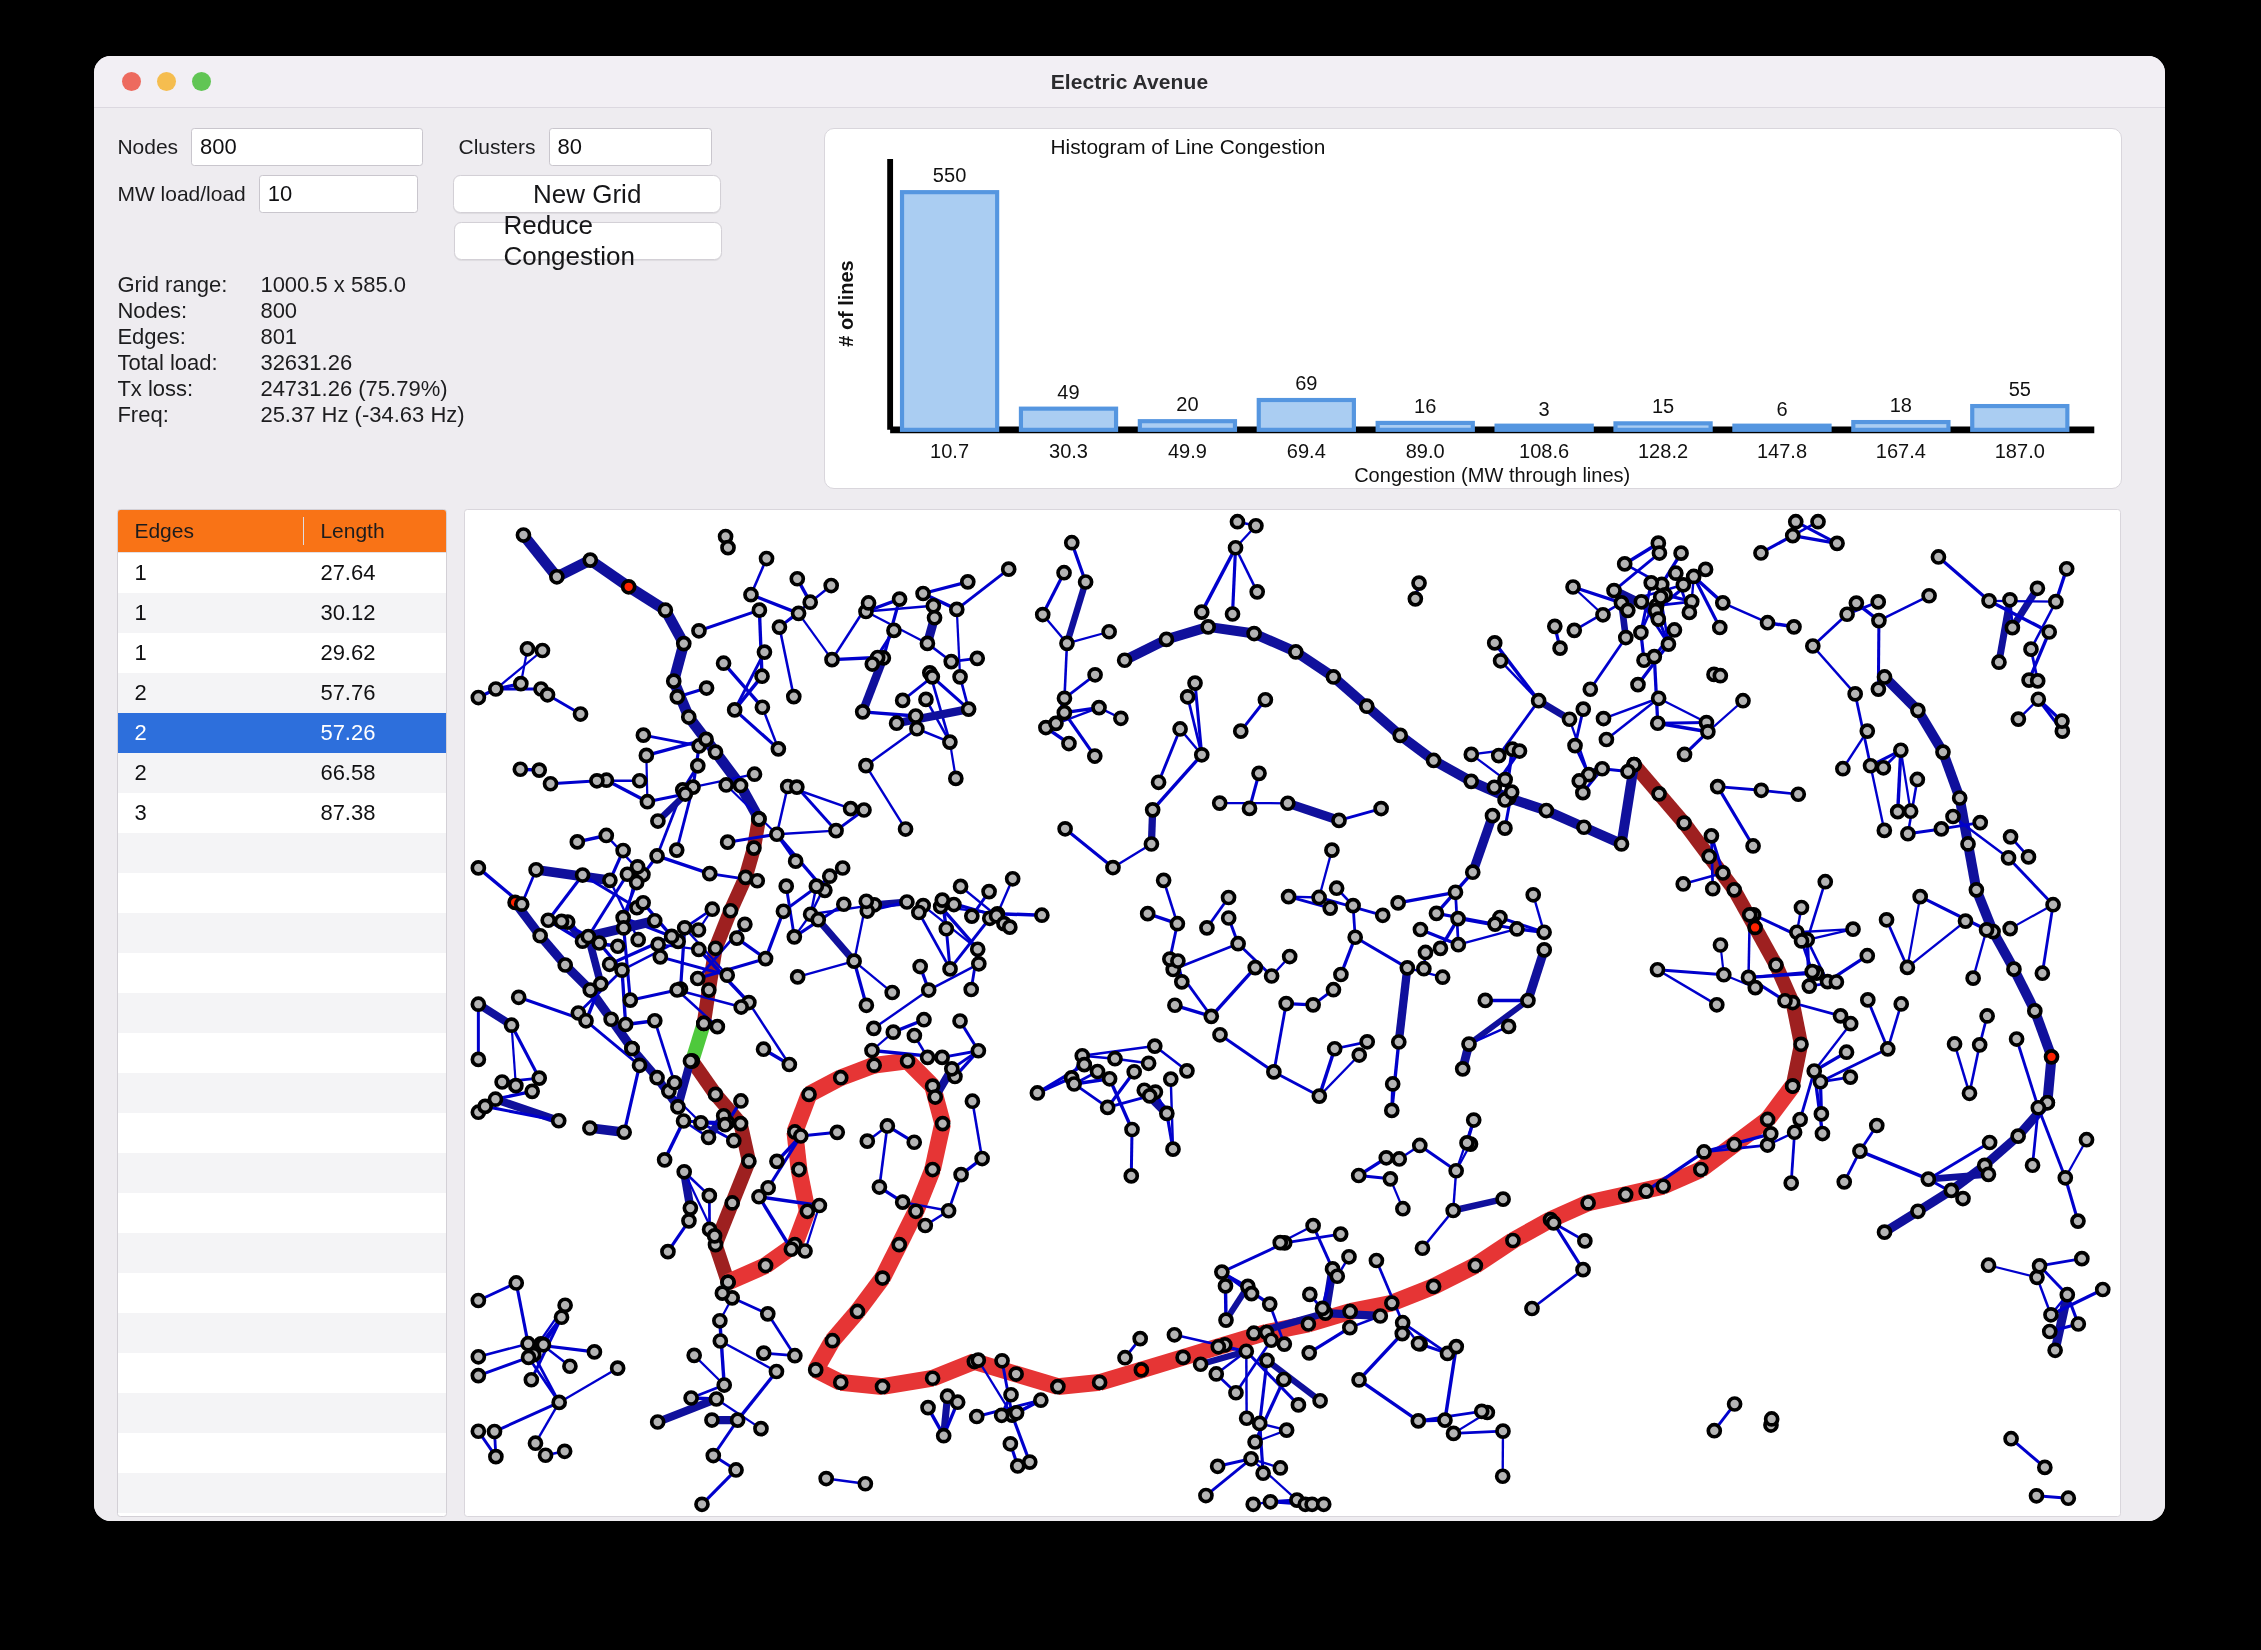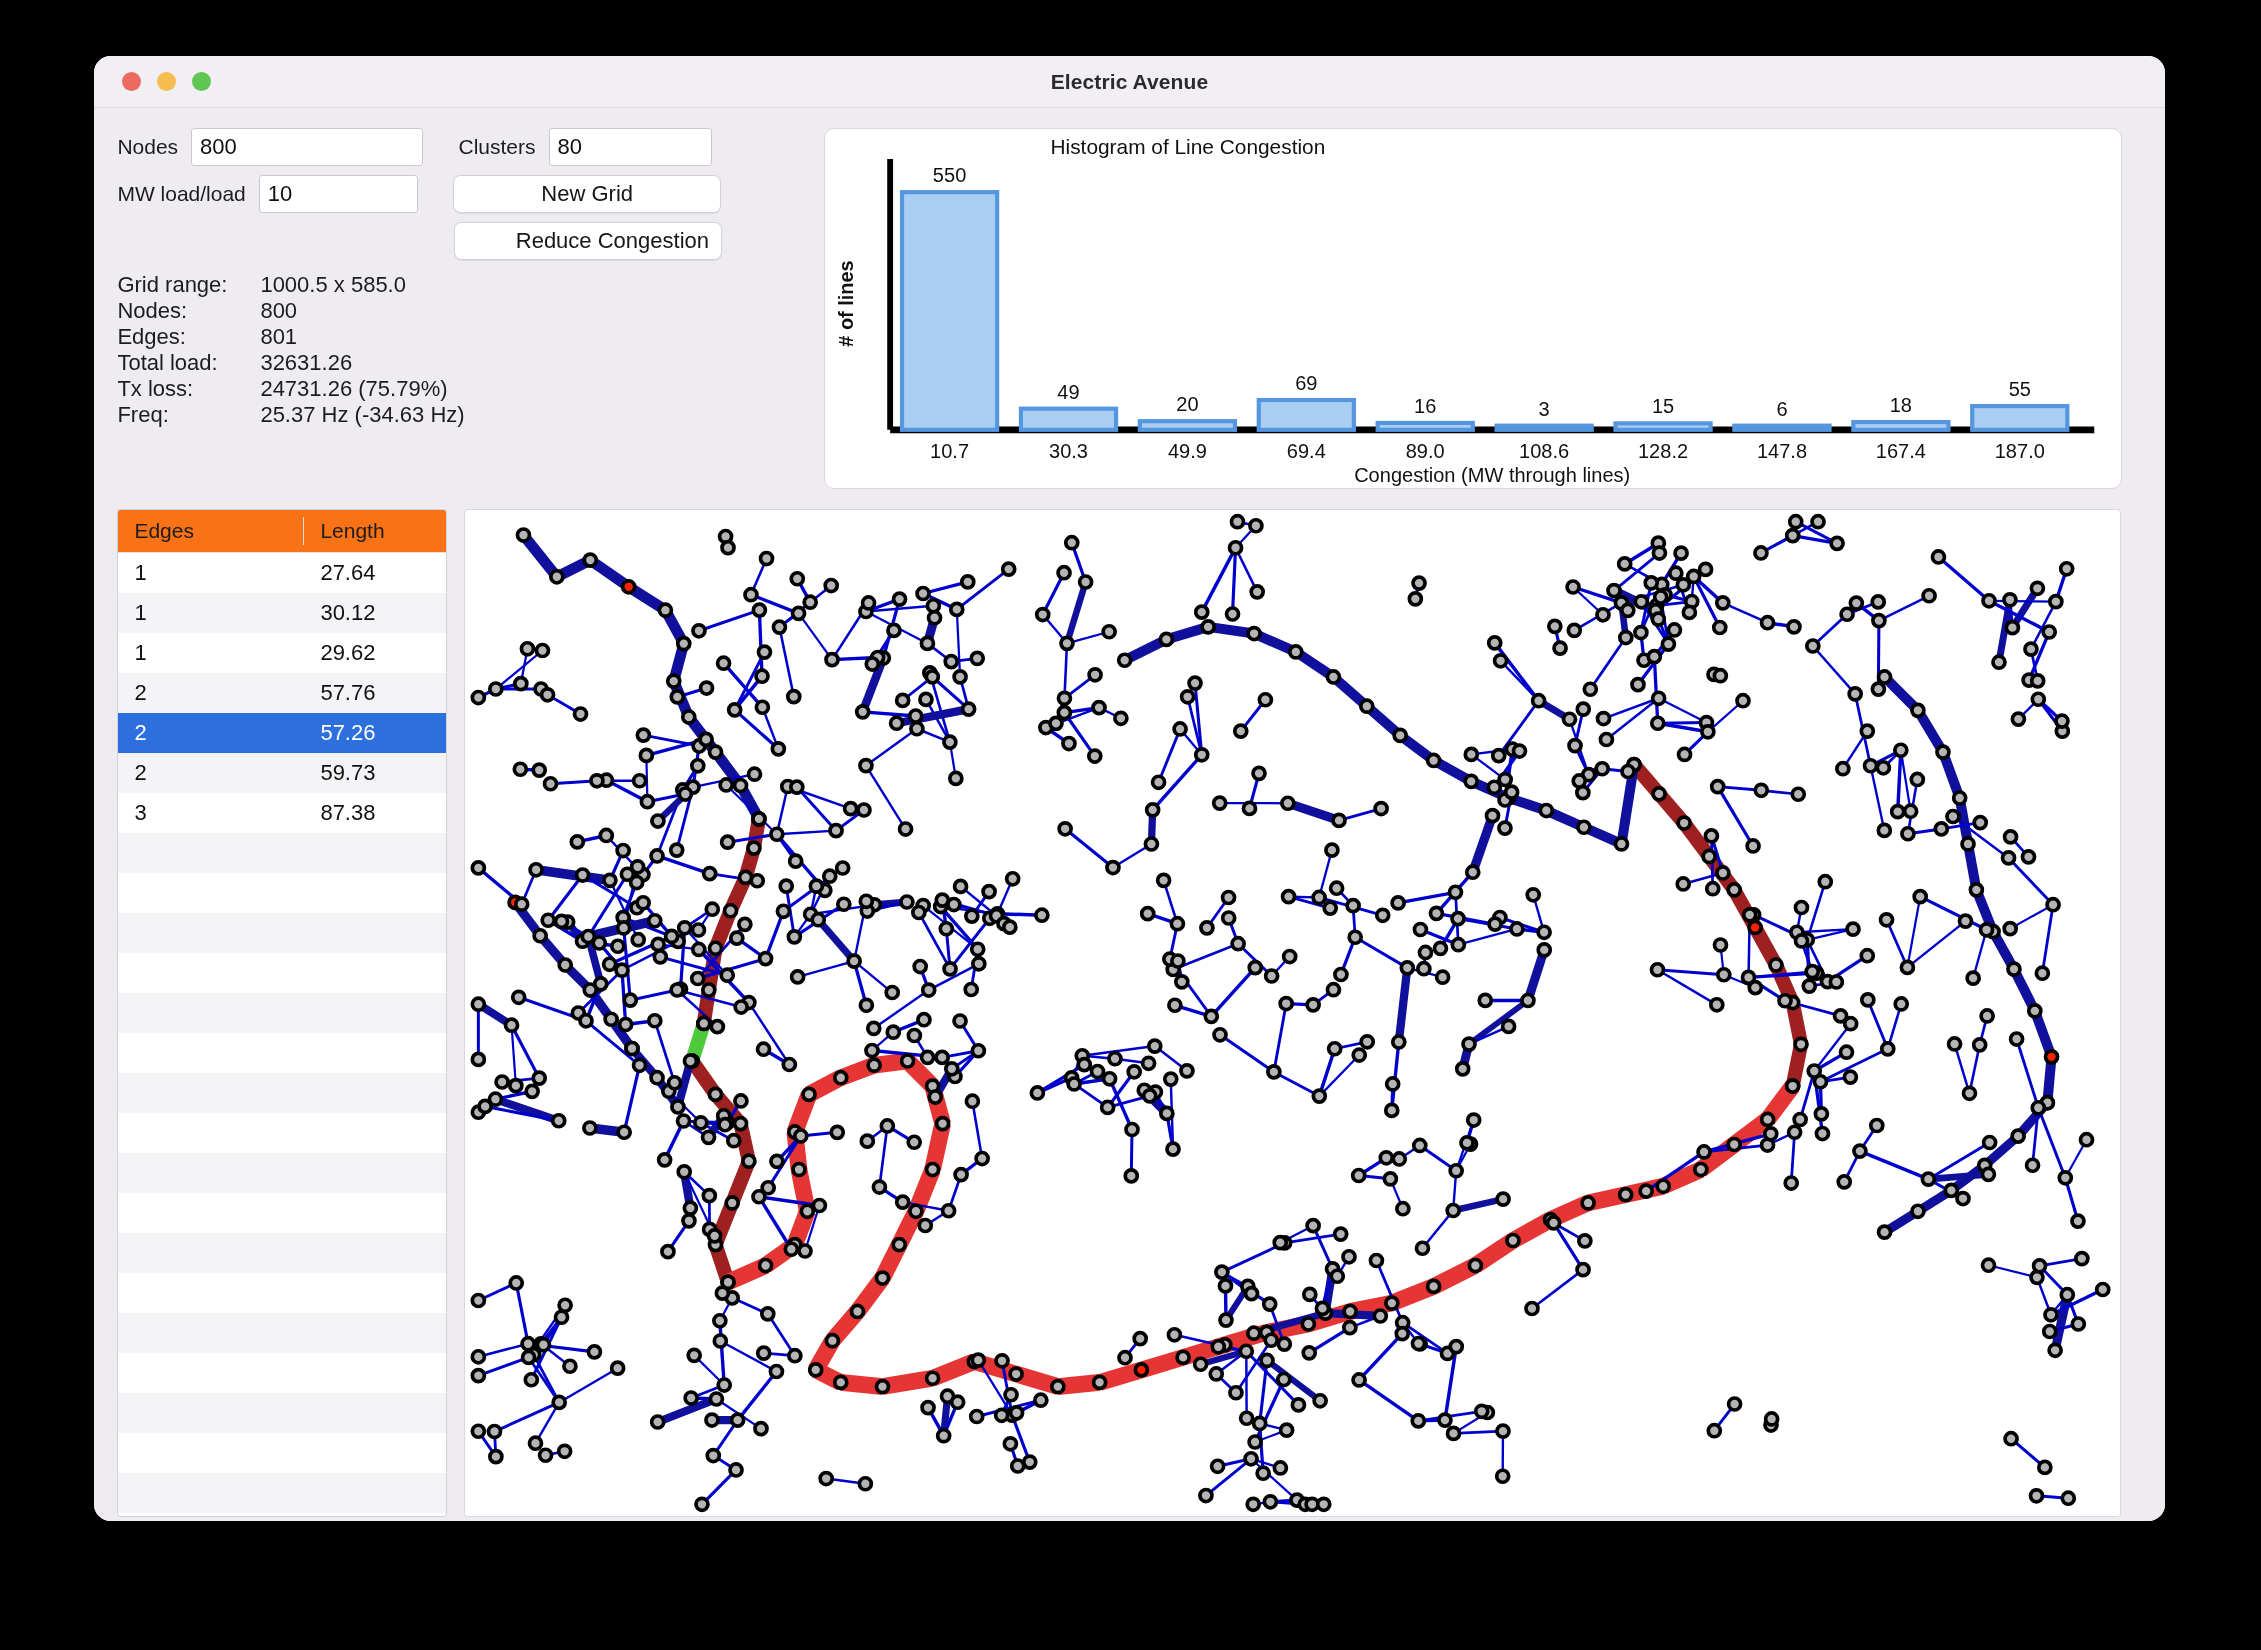--- a/index.html
+++ b/index.html
@@ -99,21 +99,21 @@
   #nodes-field   { width: 232px; margin-left: 13.4px; }
   #clusters-field{ width: 163px; margin-left: 13.4px; }
   #mwload-field  { width: 159px; margin-left: 13.4px; }
 
   .btn {
     background: #ffffff;
     border: 0.8px solid #d3d0d6;
     border-radius: 7.5px;
     height: 38px;
     width: 268px;
-    font-size: 22px;
+    font-size: 26px;
     color: #161618;
     display: flex;
     align-items: center;
     justify-content: center;
     font-family: "Liberation Sans", sans-serif;
     box-shadow: 0 0.4px 0.8px rgba(0,0,0,0.07);
     cursor: default;
   }
   #newgrid-btn { margin-left: 35px; }
   #reduce-btn  { margin-left: 8px; padding-left: 48px; }
@@ -331,21 +331,21 @@
           <div class="trow even">
             <div class="td-edges">2</div>
             <div class="td-length">57.76</div>
           </div>
           <div class="trow sel">
             <div class="td-edges">2</div>
             <div class="td-length">57.26</div>
           </div>
           <div class="trow even">
             <div class="td-edges">2</div>
-            <div class="td-length">59.73</div>
+            <div class="td-length">66.58</div>
           </div>
           <div class="trow odd">
             <div class="td-edges">3</div>
             <div class="td-length">87.38</div>
           </div>
           <div class="trow even"></div>
           <div class="trow odd"></div>
           <div class="trow even"></div>
           <div class="trow odd"></div>
           <div class="trow even"></div>

